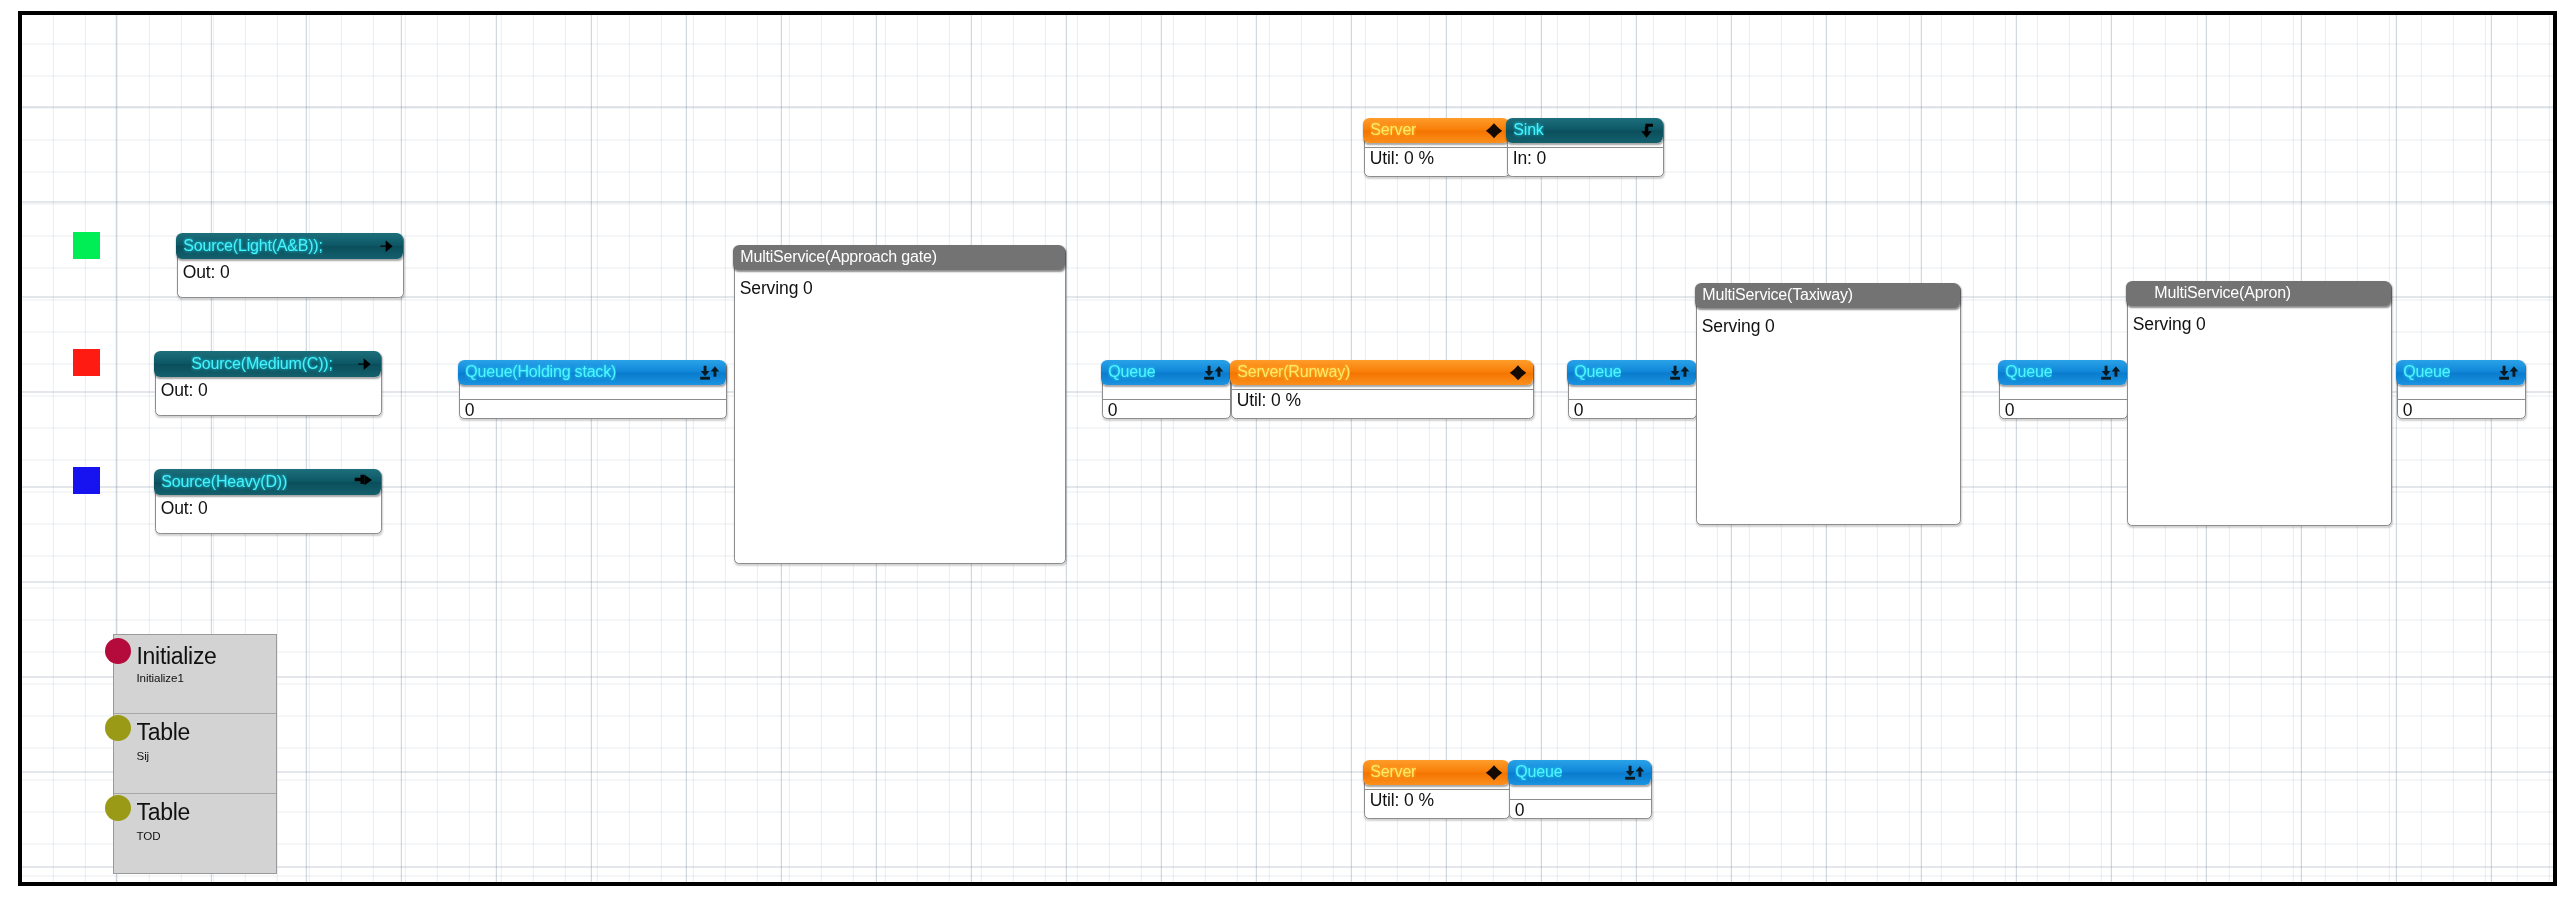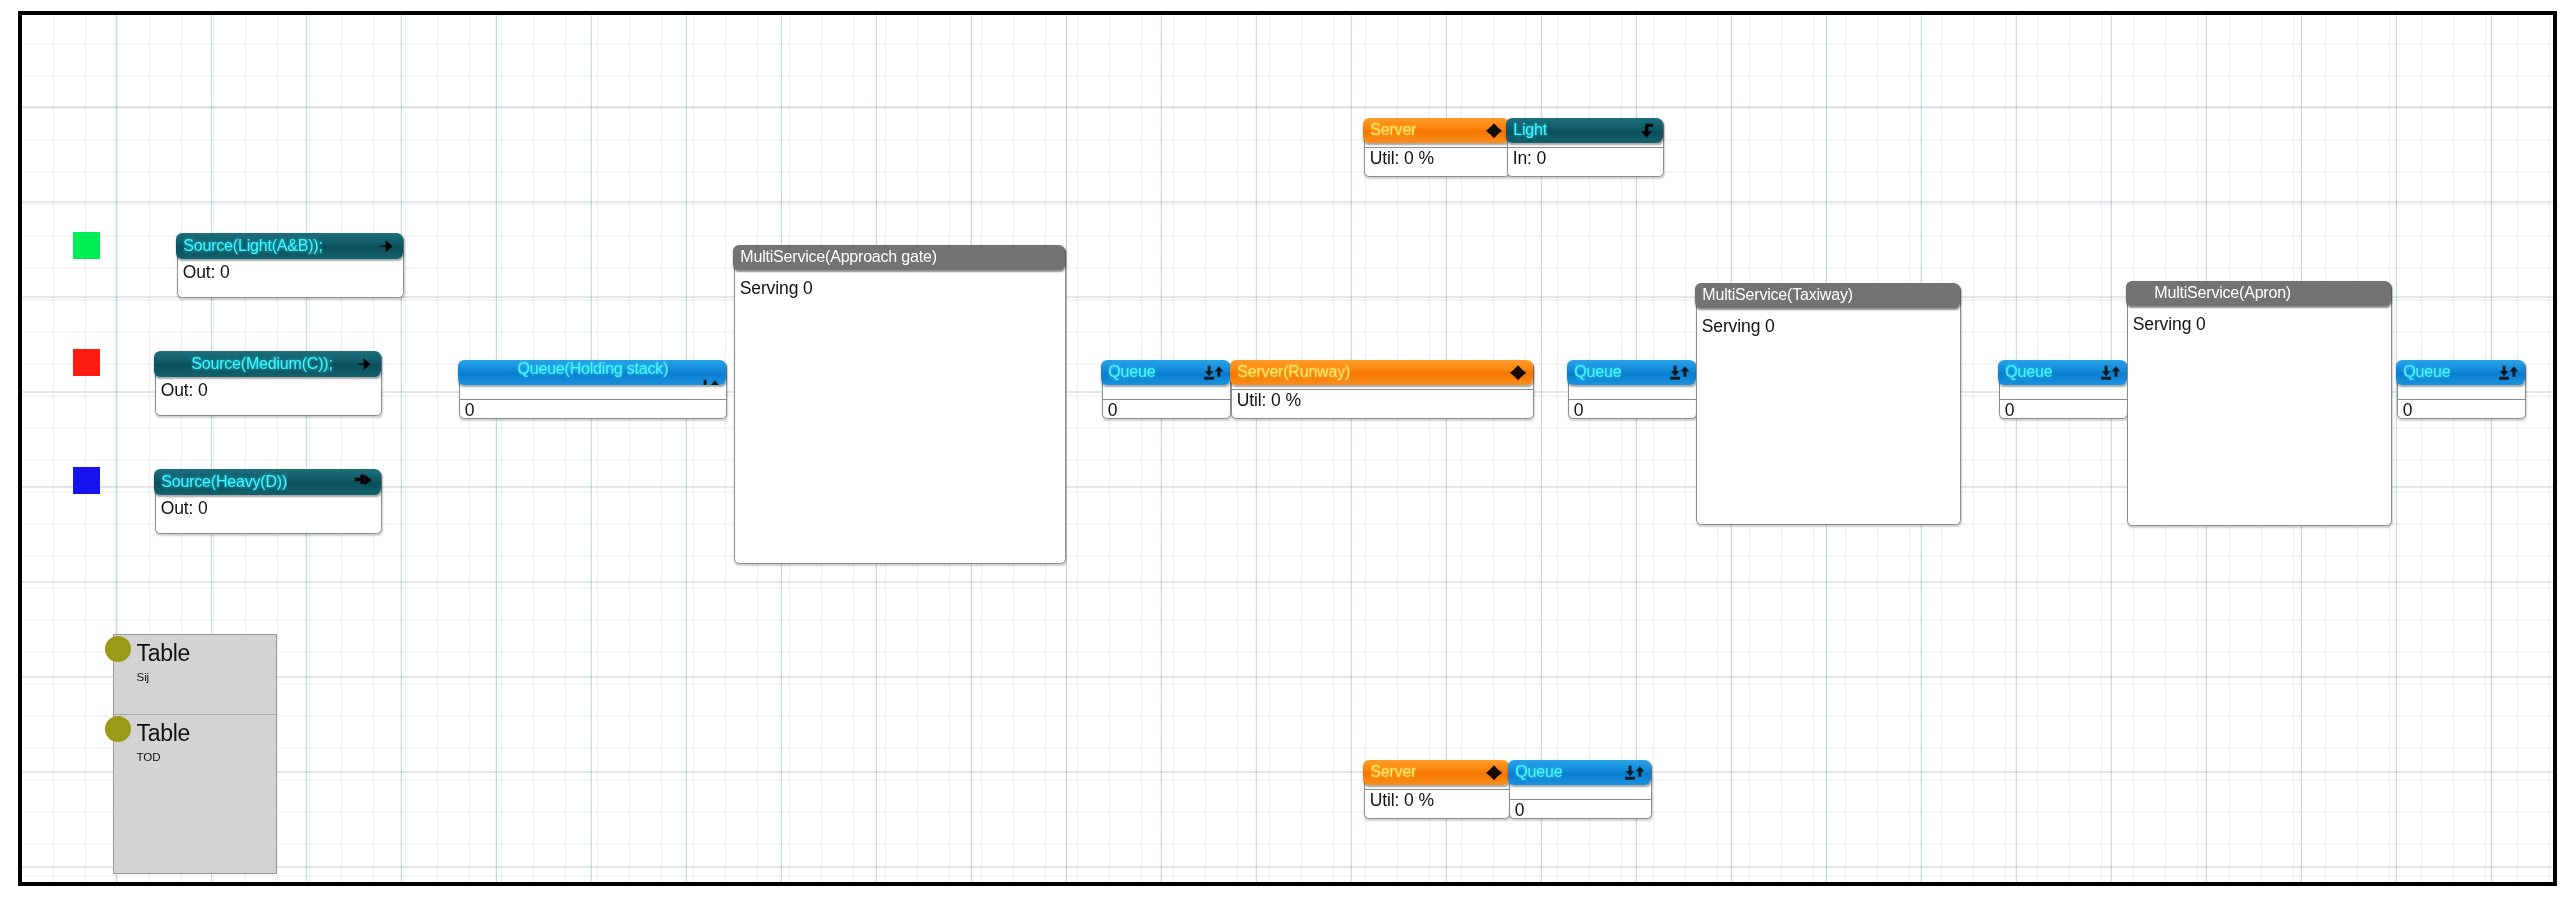--- a/index.html
+++ b/index.html
@@ -164,21 +164,21 @@
         <svg width="23" height="17.5" viewBox="0 0 40 30">
             <path d="M3 8 h10 v6 H3 z M13 3 h7 v16 H13 z" fill="#000"></path>
             <path d="M20 3 l13 9 -13 9 z" fill="#000"></path>
           </svg>
       </span>
     </div>
     <div class="body">Out: 0</div>
   </div>
 
   <div class="blk" style="left:437px;top:347px;width:268px;height:57px;">
-    <div class="hdr blue" style="width:268px;height:24.5px;flex-direction:column;">
+    <div class="hdr blue" style="width:268px;height:24.5px;">
       <span class="ttl">Queue(Holding stack)</span>
       <span class="ico">
         <svg width="22" height="16.3" viewBox="0 0 38 28">
             <path d="M4 2 h5 v9 h5 l-7.5 9 -7.5 -9 h5 z" transform="translate(4,1)" fill="#0a1a22"></path>
             <rect x="2" y="22" width="17" height="5" fill="#0a1a22"></rect>
             <path d="M27 25 h-5 v-9 h-5 l7.5 -9 7.5 9 h-5 z" transform="translate(3,-3)" fill="#0a1a22"></path>
           </svg>
       </span>
     </div>
     <div class="body sep">0</div>
@@ -198,21 +198,21 @@
         <svg width="20" height="17.5" viewBox="0 0 34 30">
             <path d="M17 2 C22 8 26 11 31 15 C26 19 22 22 17 28 C12 22 8 19 3 15 C8 11 12 8 17 2 z" fill="#140a02"></path>
           </svg>
       </span>
     </div>
     <div class="body sep" style="top:26px;">Util: 0 %</div>
   </div>
 
   <div class="blk" style="left:1485px;top:105px;width:157px;height:57px;">
     <div class="hdr teal" style="width:157px;height:24.5px;">
-      <span class="ttl">Light</span>
+      <span class="ttl">Sink</span>
       <span class="ico">
         <svg width="18.6" height="17.5" viewBox="0 0 32 30">
             <path d="M6 3 h13 v5 h-8 v8 h6 l-9 11 -9 -11 h6 V8 H6 z" transform="translate(5,0)" fill="#000"></path>
           </svg>
       </span>
     </div>
     <div class="body sep" style="top:26px;">In: 0</div>
   </div>
 
   <div class="blk" style="left:1080px;top:347px;width:129px;height:57px;">
@@ -318,20 +318,25 @@
             <rect x="2" y="22" width="17" height="5" fill="#0a1a22"></rect>
             <path d="M27 25 h-5 v-9 h-5 l7.5 -9 7.5 9 h-5 z" transform="translate(3,-3)" fill="#0a1a22"></path>
           </svg>
       </span>
     </div>
     <div class="body sep">0</div>
   </div>
 
   <div class="stack" style="left:91px;top:619px;width:164px;height:240px;">
 
+    <div class="stackrow" style="height:79px;">
+      <span class="stackdot" style="background:#b50a3c;left:-8.2px;top:3.5px;"></span>
+      <span class="stacktitle" style="top:8.2px;">Initialize</span>
+      <span class="stacksub" style="top:36px;">Initialize1</span>
+    </div>
 
     <div class="stackrow" style="height:80px;">
       <span class="stackdot" style="background:#9a9a16;left:-8.2px;top:1.2px;"></span>
       <span class="stacktitle" style="top:5.8px;">Table</span>
       <span class="stacksub" style="top:35px;">Sij</span>
     </div>
 
     <div class="stackrow" style="height:79px;">
       <span class="stackdot" style="background:#9a9a16;left:-8.2px;top:1.2px;"></span>
       <span class="stacktitle" style="top:5.8px;">Table</span>

